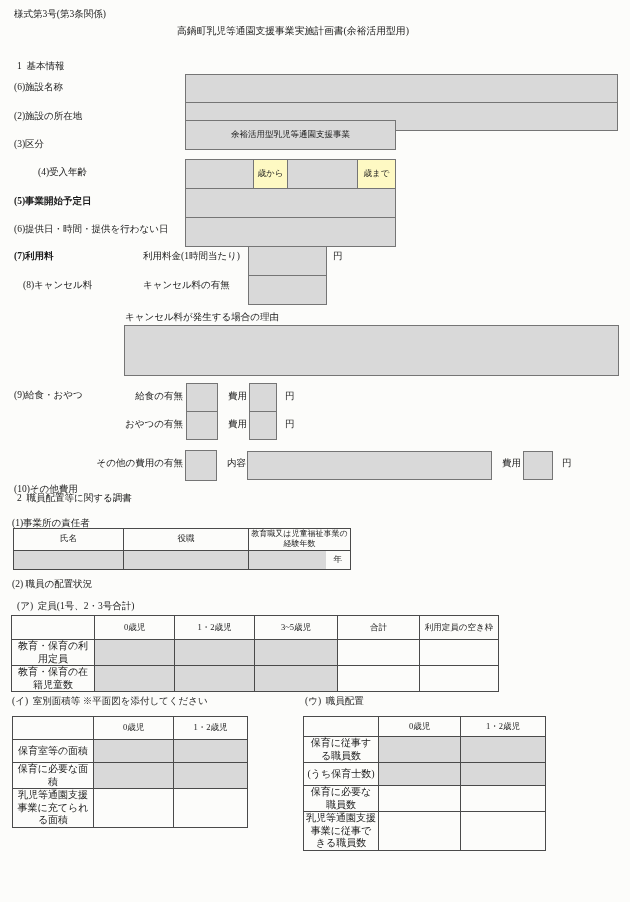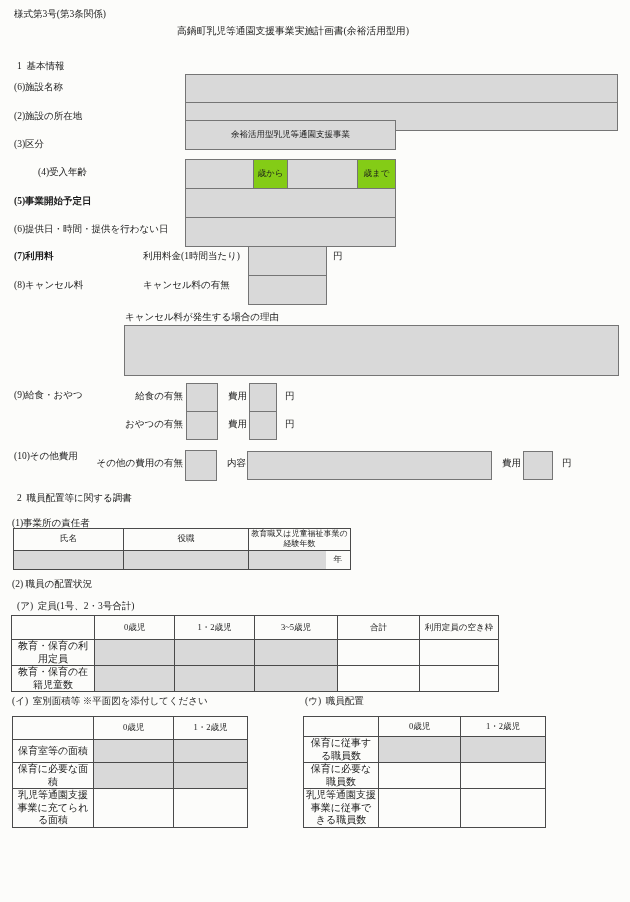--- a/index.html
+++ b/index.html
@@ -20,21 +20,21 @@
     white-space:pre;
     color:#1a1a1a;
   }
   .lbl.right{text-align:right;}
   .box{
     position:absolute;
     box-sizing:border-box;
     background:#d9d9d9;
     border:1px solid #757575;
   }
-  .box.white{background:#84cc16;}
+  .box.white{background:#fef9c3;}
   .box .inner{
     display:flex;align-items:center;justify-content:center;
     width:100%;height:100%;
     font-size:8.5px;white-space:pre;
   }
   .title-wrap{
     position:absolute;left:0;top:25px;width:586px;
     text-align:center;font-size:9.8px;white-space:pre;
   }
   table.frm{
@@ -98,41 +98,41 @@
   <div class="box" style="left:185px;top:188px;width:211px;height:30px;"></div>
 
   <div class="lbl" style="left:14px;top:223px;">(6)提供日・時間・提供を行わない日</div>
   <div class="box" style="left:185px;top:217px;width:211px;height:30px;"></div>
 
   <div class="lbl" style="left:14px;top:250px;font-weight:bold;">(7)利用料</div>
   <div class="lbl" style="left:143px;top:250px;">利用料金(1時間当たり)</div>
   <div class="box" style="left:248px;top:246px;width:79px;height:30px;"></div>
   <div class="lbl" style="left:333px;top:250px;">円</div>
 
-  <div class="lbl" style="left:14px;top:279px;">(8)キャンセル料</div>
+  <div class="lbl" style="left:23px;top:279px;">(8)キャンセル料</div>
   <div class="lbl" style="left:143px;top:279px;">キャンセル料の有無</div>
   <div class="box" style="left:248px;top:275px;width:79px;height:30px;"></div>
 
   <div class="lbl" style="left:125px;top:311px;">キャンセル料が発生する場合の理由</div>
   <div class="box" style="left:124px;top:325px;width:495px;height:51px;"></div>
 
   <div class="lbl" style="left:14px;top:389px;">(9)給食・おやつ</div>
   <div class="lbl right" style="left:98px;top:390px;width:85px;">給食の有無</div>
   <div class="box" style="left:186px;top:383px;width:32px;height:29px;"></div>
   <div class="lbl" style="left:228px;top:390px;">費用</div>
   <div class="box" style="left:249px;top:383px;width:28px;height:29px;"></div>
   <div class="lbl" style="left:285px;top:390px;">円</div>
 
   <div class="lbl right" style="left:98px;top:418px;width:85px;">おやつの有無</div>
   <div class="box" style="left:186px;top:411px;width:32px;height:29px;"></div>
   <div class="lbl" style="left:228px;top:418px;">費用</div>
   <div class="box" style="left:249px;top:411px;width:28px;height:29px;"></div>
   <div class="lbl" style="left:285px;top:418px;">円</div>
 
-  <div class="lbl" style="left:14px;top:450px;text-align:right;">(10)その他費用</div>
+  <div class="lbl" style="left:14px;top:483px;text-align:right;">(10)その他費用</div>
   <div class="lbl right" style="left:95px;top:457px;width:88px;">その他の費用の有無</div>
   <div class="box" style="left:185px;top:450px;width:32px;height:31px;"></div>
   <div class="lbl" style="left:227px;top:457px;">内容</div>
   <div class="box" style="left:247px;top:451px;width:245px;height:29px;"></div>
   <div class="lbl" style="left:502px;top:457px;">費用</div>
   <div class="box" style="left:523px;top:451px;width:30px;height:29px;"></div>
   <div class="lbl" style="left:562px;top:457px;">円</div>
 
   <div class="lbl" style="left:17px;top:492px;">2  職員配置等に関する調書</div>
   <div class="lbl" style="left:12px;top:517px;">(1)事業所の責任者</div>
@@ -242,20 +242,25 @@
         <tr style="height:20px;">
       <th></th>
       <th>0歳児</th>
       <th>1・2歳児</th>
     </tr>
     <tr style="height:23px;">
       <td class="rowlbl">保育に従事する職員数</td>
       <td class="g"></td>
       <td class="g"></td>
     </tr>
+    <tr style="height:23px;">
+      <td class="rowlbl">(うち保育士数)</td>
+      <td class="g"></td>
+      <td class="g"></td>
+    </tr>
     <tr style="height:24px;">
       <td class="rowlbl">保育に必要な職員数</td>
       <td></td>
       <td></td>
     </tr>
     <tr style="height:25px;">
       <td class="rowlbl">乳児等通園支援事業に従事できる職員数</td>
       <td></td>
       <td></td>
     </tr>

